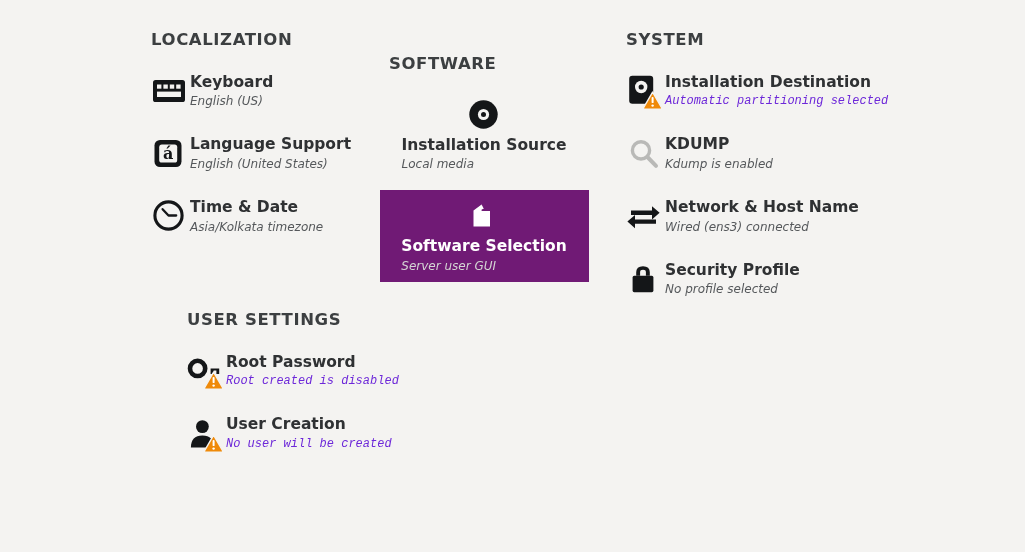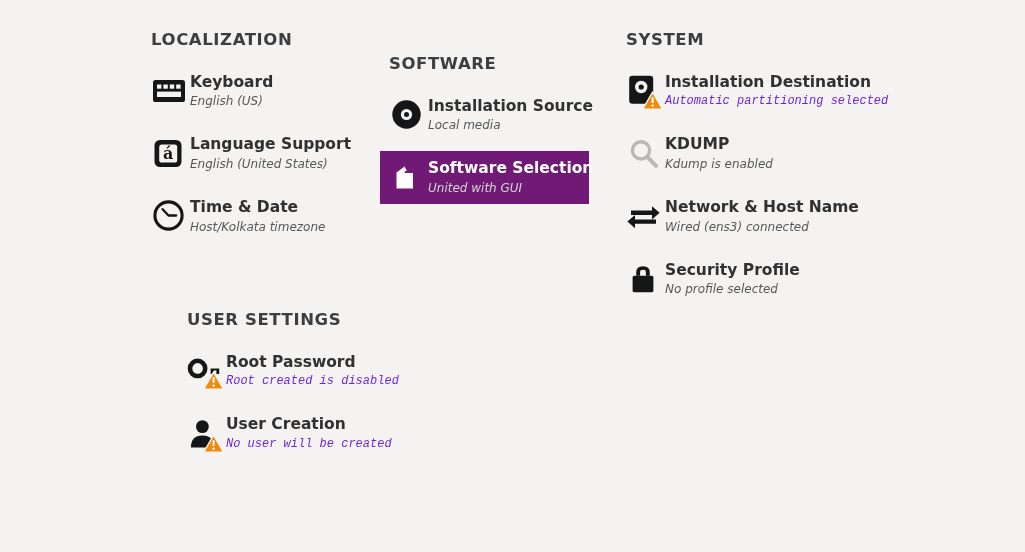--- a/index.html
+++ b/index.html
@@ -93,21 +93,21 @@
     white-space: nowrap;
   }
   .spoke-status.warning { color: #6d28d9; font-family: Liberation Mono, monospace; }
 
   
   #sec-localization { left: 151px; top: 32px; }
   #sec-usersettings { left: 151px; top: 312px; margin-left: 36px; }
   #sec-software     { left: 389px; top: 32px; margin-top: 24px; }
   #sec-system       { left: 626px; top: 32px; }
 
-  #sec-software .spoke { width: 190px; }
+  #sec-software .spoke { width: 190px; flex-direction: column; }
   #sec-system .spoke   { width: 245px; }
 </style>
 </head>
 <body>
 
 <div class="hub">
 
   <div class="section" id="sec-localization">
     <div class="section-title">LOCALIZATION</div>
     <div class="spoke-list">
@@ -142,21 +142,21 @@
         </div>
         <div class="spoke">
           <span class="spoke-icon">
             <svg width="36" height="36" viewBox="0 0 36 36" aria-hidden="true">
               <circle cx="17.5" cy="17.5" r="13.6" fill="none" stroke="#141618" stroke-width="3.1"></circle>
         <path d="M17.5 17.5 L11.6 11.2 M17.5 17.5 L25.2 17.5" stroke="#141618" stroke-width="2.3" stroke-linecap="round"></path>
             </svg>
           </span>
           <span class="spoke-text">
             <span class="spoke-title">Time &amp; Date</span>
-            <span class="spoke-status">Host/Kolkata timezone</span>
+            <span class="spoke-status">Asia/Kolkata timezone</span>
           </span>
         </div>
       </div>
   </div>
 
   <div class="section" id="sec-usersettings">
     <div class="section-title">USER SETTINGS</div>
     <div class="spoke-list">
         <div class="spoke">
           <span class="spoke-icon">
@@ -213,21 +213,21 @@
         </div>
         <div class="spoke selected">
           <span class="spoke-icon">
             <svg width="36" height="36" viewBox="0 0 36 36" aria-hidden="true">
               <path d="M7.5 12.4 L15.6 6.6 L15.6 13.0 L24.0 13.0 L24.0 28.6 L7.5 28.6 Z" fill="#ffffff"></path>
         <path d="M15.6 6.6 L17.8 10.8 L13.2 12.3 Z" fill="#ffffff"></path>
             </svg>
           </span>
           <span class="spoke-text">
             <span class="spoke-title">Software Selection</span>
-            <span class="spoke-status">United with GUI</span>
+            <span class="spoke-status">Server user GUI</span>
           </span>
         </div>
       </div>
   </div>
 
   <div class="section" id="sec-system">
     <div class="section-title">SYSTEM</div>
     <div class="spoke-list">
         <div class="spoke">
           <span class="spoke-icon">

